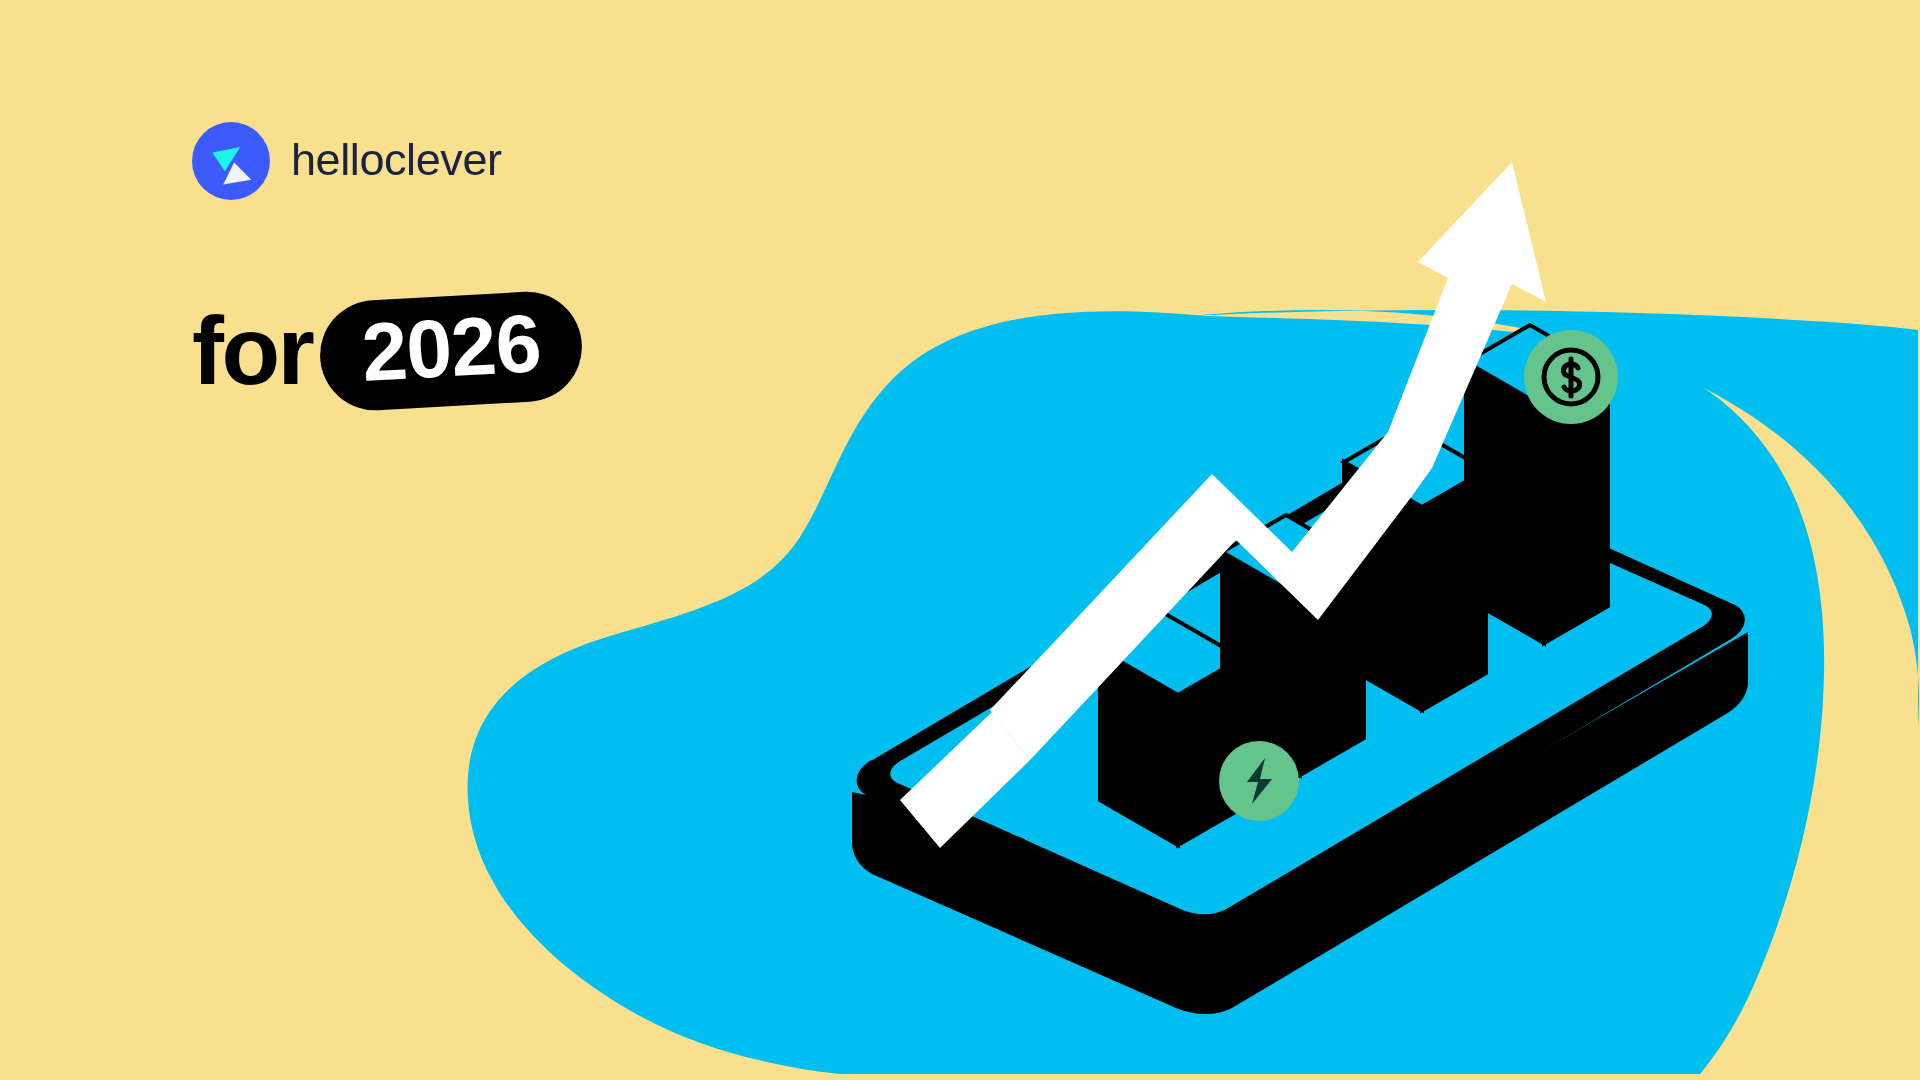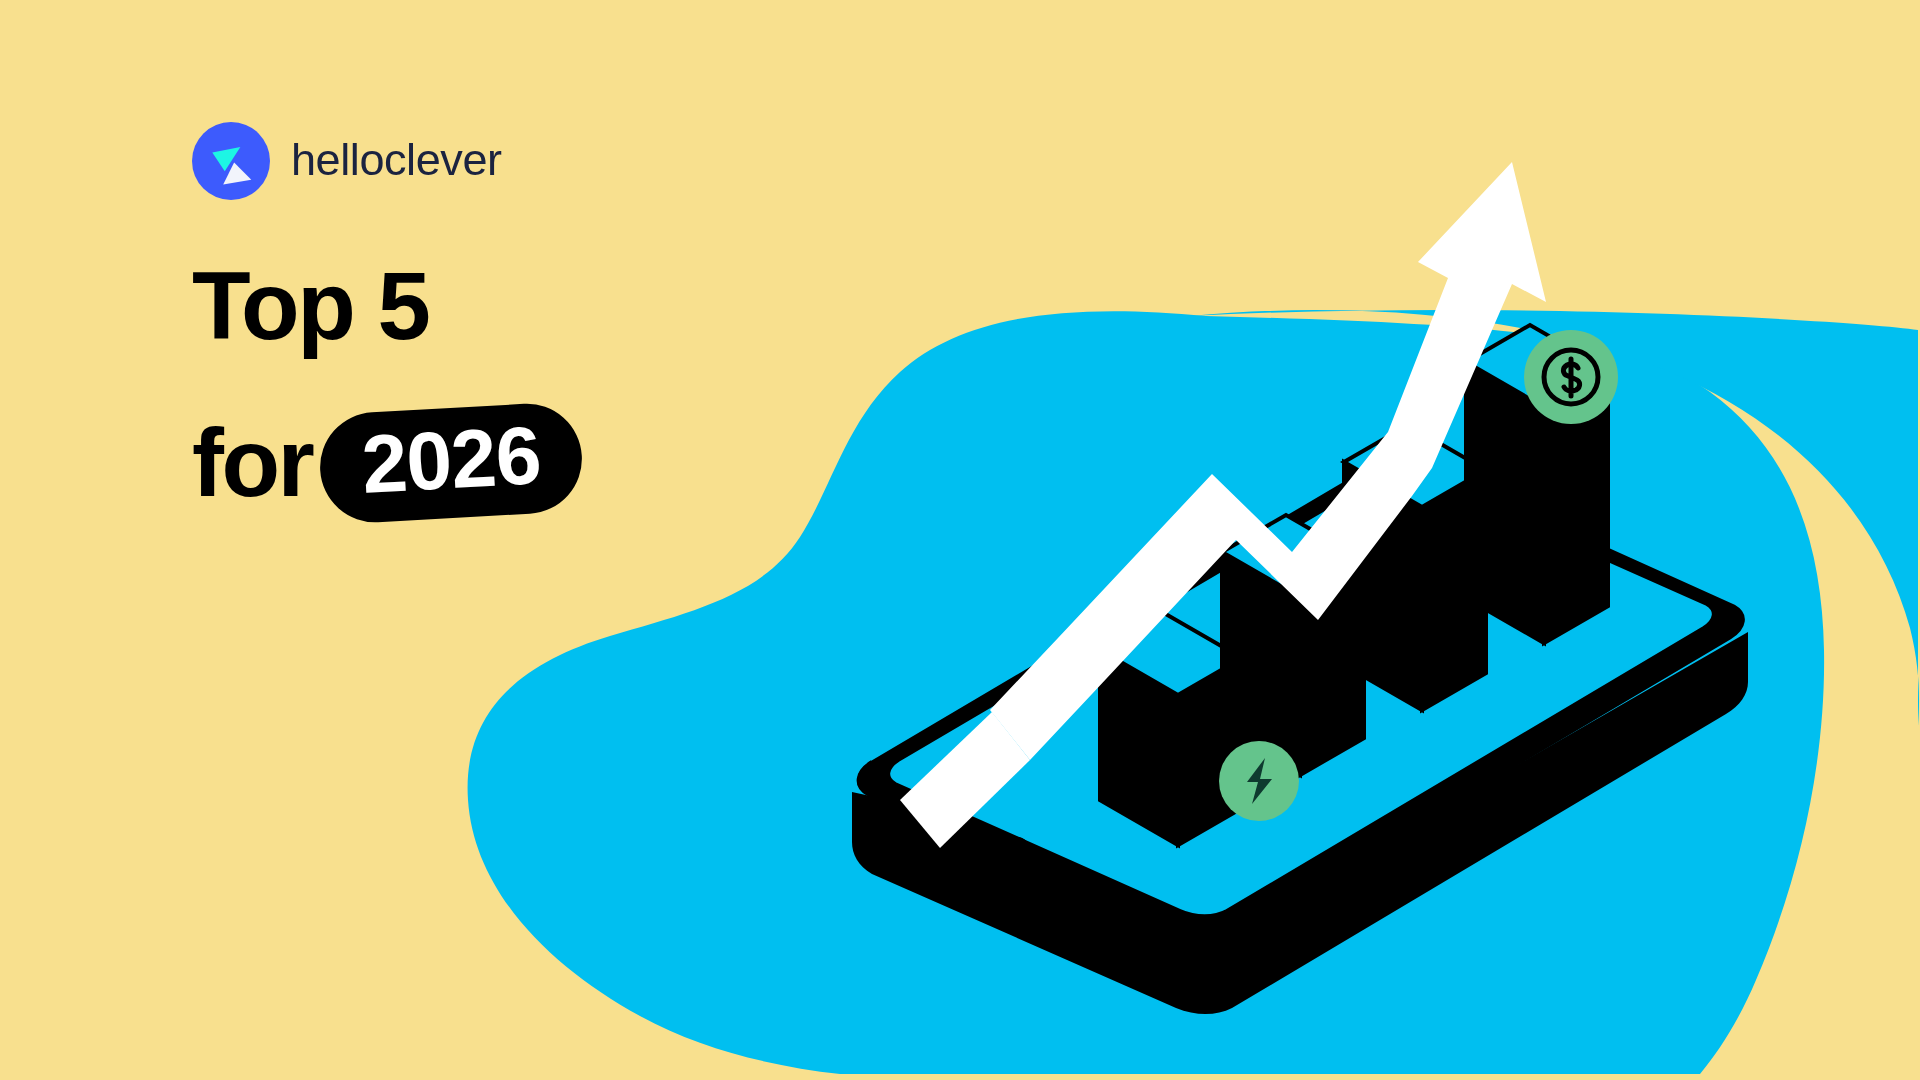--- a/index.html
+++ b/index.html
@@ -14,20 +14,21 @@
     font-family: "Liberation Sans", sans-serif;
     background: #F8E08E;
   }
 
   #stage {
     position: relative;
     width: 1920px;
     height: 1080px;
     background: #F8E08E;
     overflow: hidden;
+    text-align: center;
   }
 
   
   #art {
     position: absolute;
     inset: 0;
     width: 1920px;
     height: 1080px;
   }
 
@@ -233,20 +234,19 @@
       <circle cx="50" cy="50" r="50" fill="#3D5BFD"></circle>
       <path fill="#1DF5E4" d="M26,39 L62,32 L42,63 Z"></path>
       <path fill="#F2F4FB" d="M54,52 L76,74 L40,80 Z"></path>
     </svg>
     <svg id="brand-word" viewBox="0 0 300 60" xmlns="http://www.w3.org/2000/svg">
       <text x="0" y="46" fill="#1B2340" font-family="Liberation Sans, sans-serif" font-size="52" letter-spacing="-0.5">helloclever</text>
     </svg>
   </div>
 
   <div id="headline">
-    <span class="hl-line">Top 5</span>
     <span class="hl-line row3">
       <span>for</span>
       <span id="year-pill">2026</span>
     </span>
   </div>
 
 </div>
 
 </body></html>

